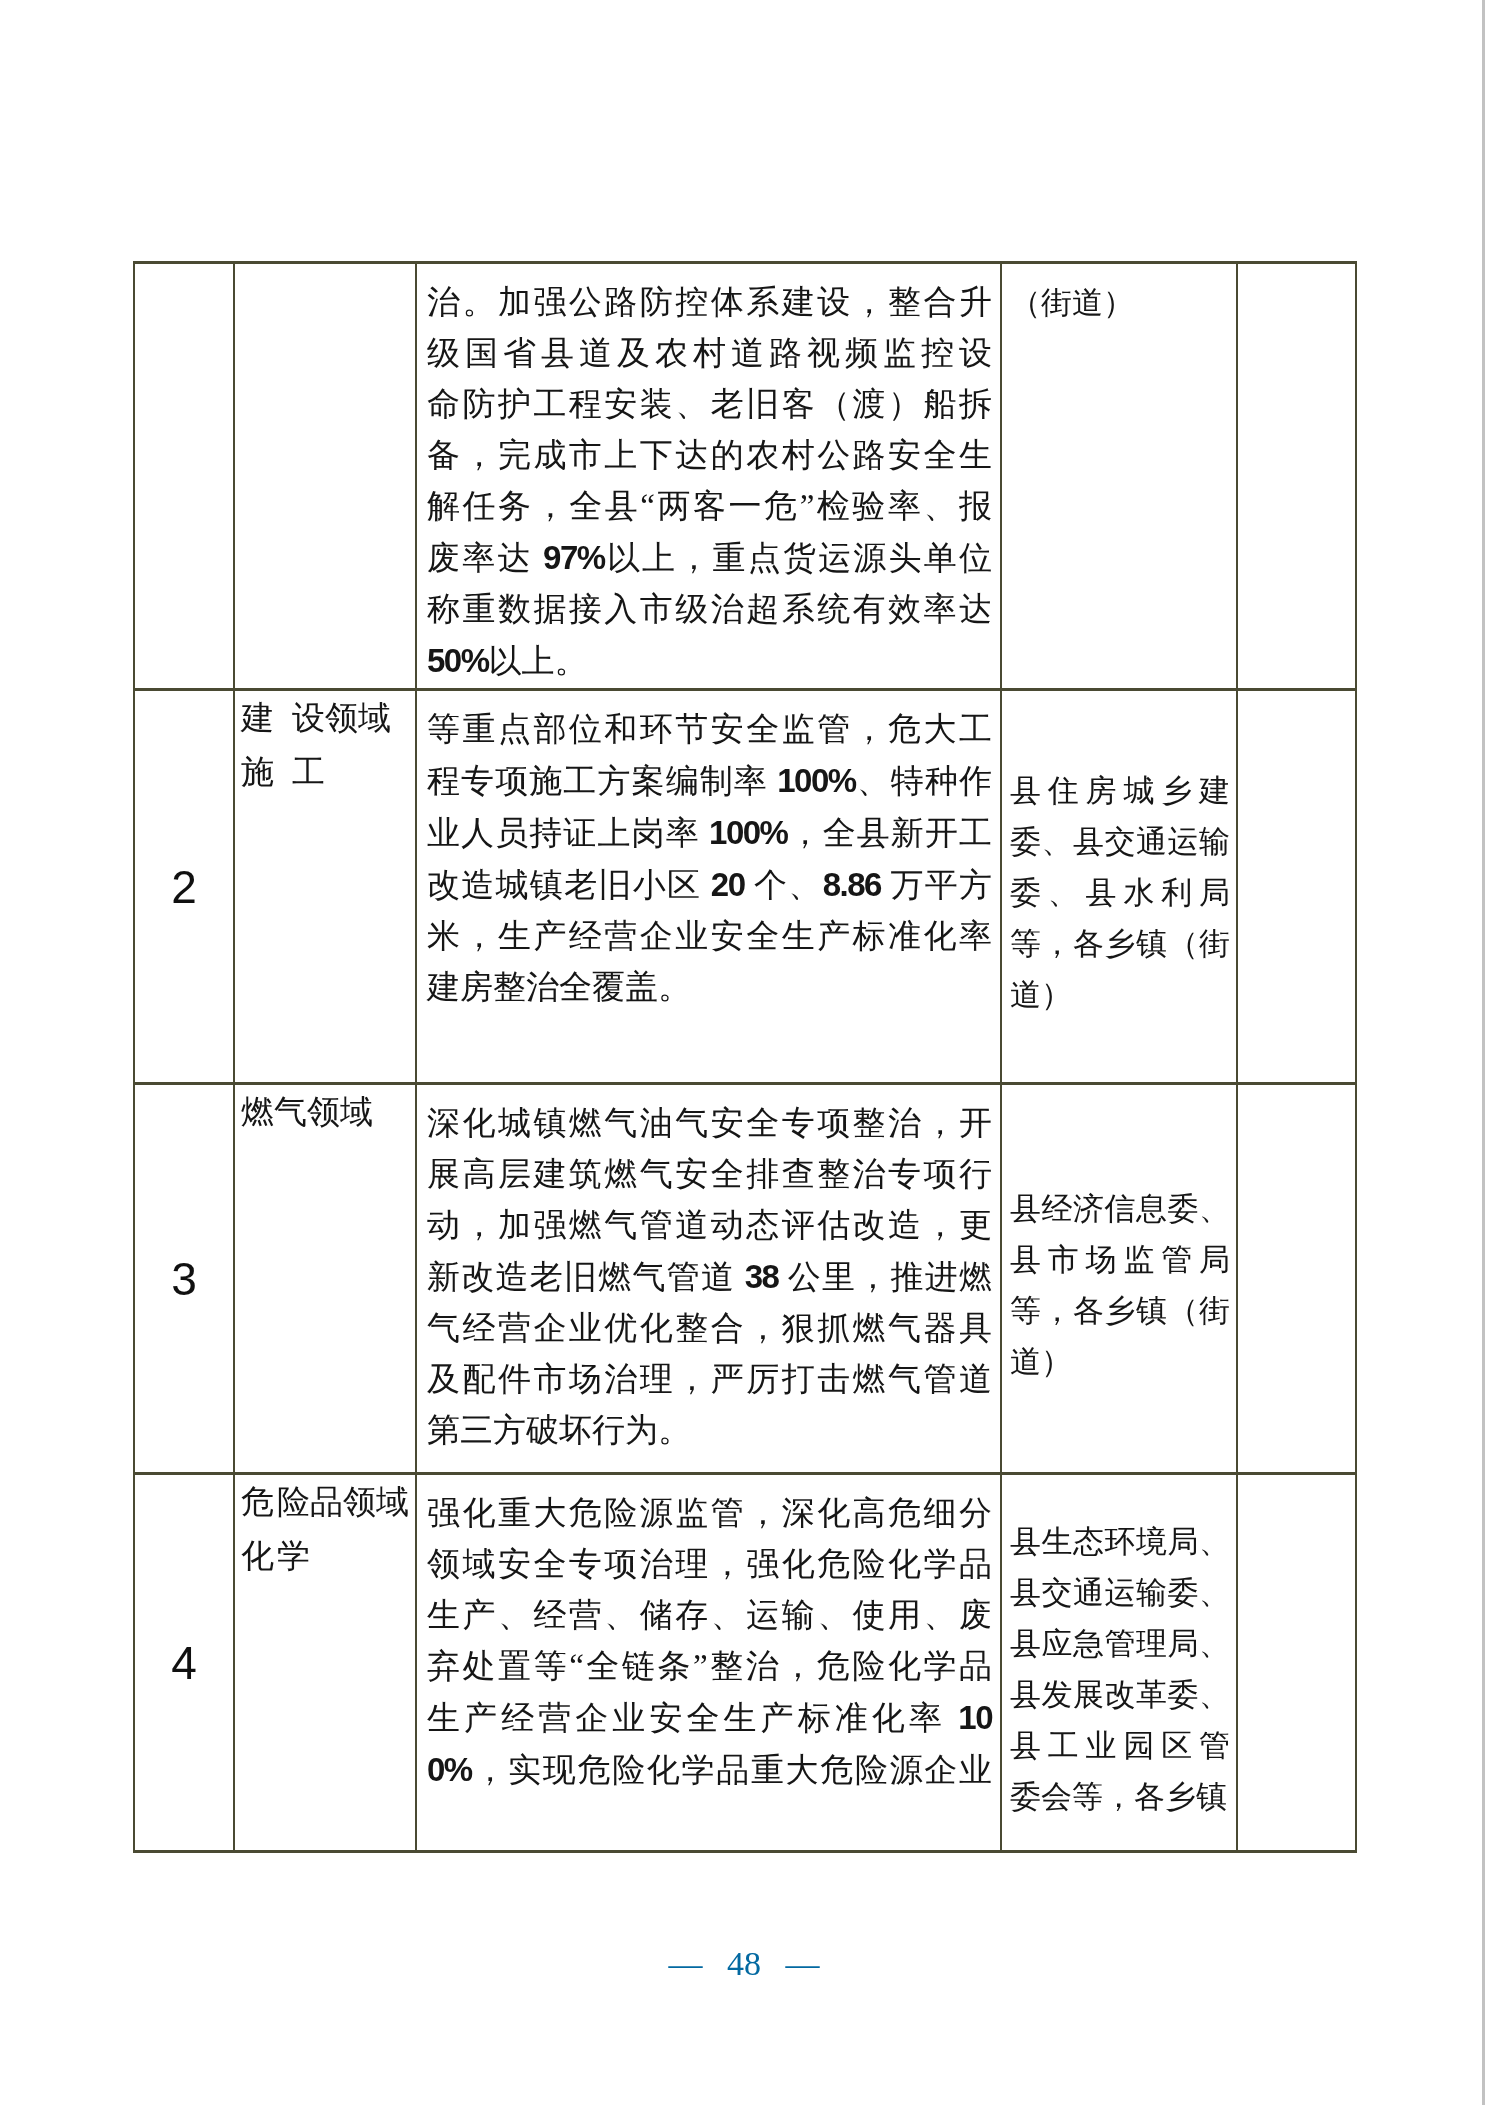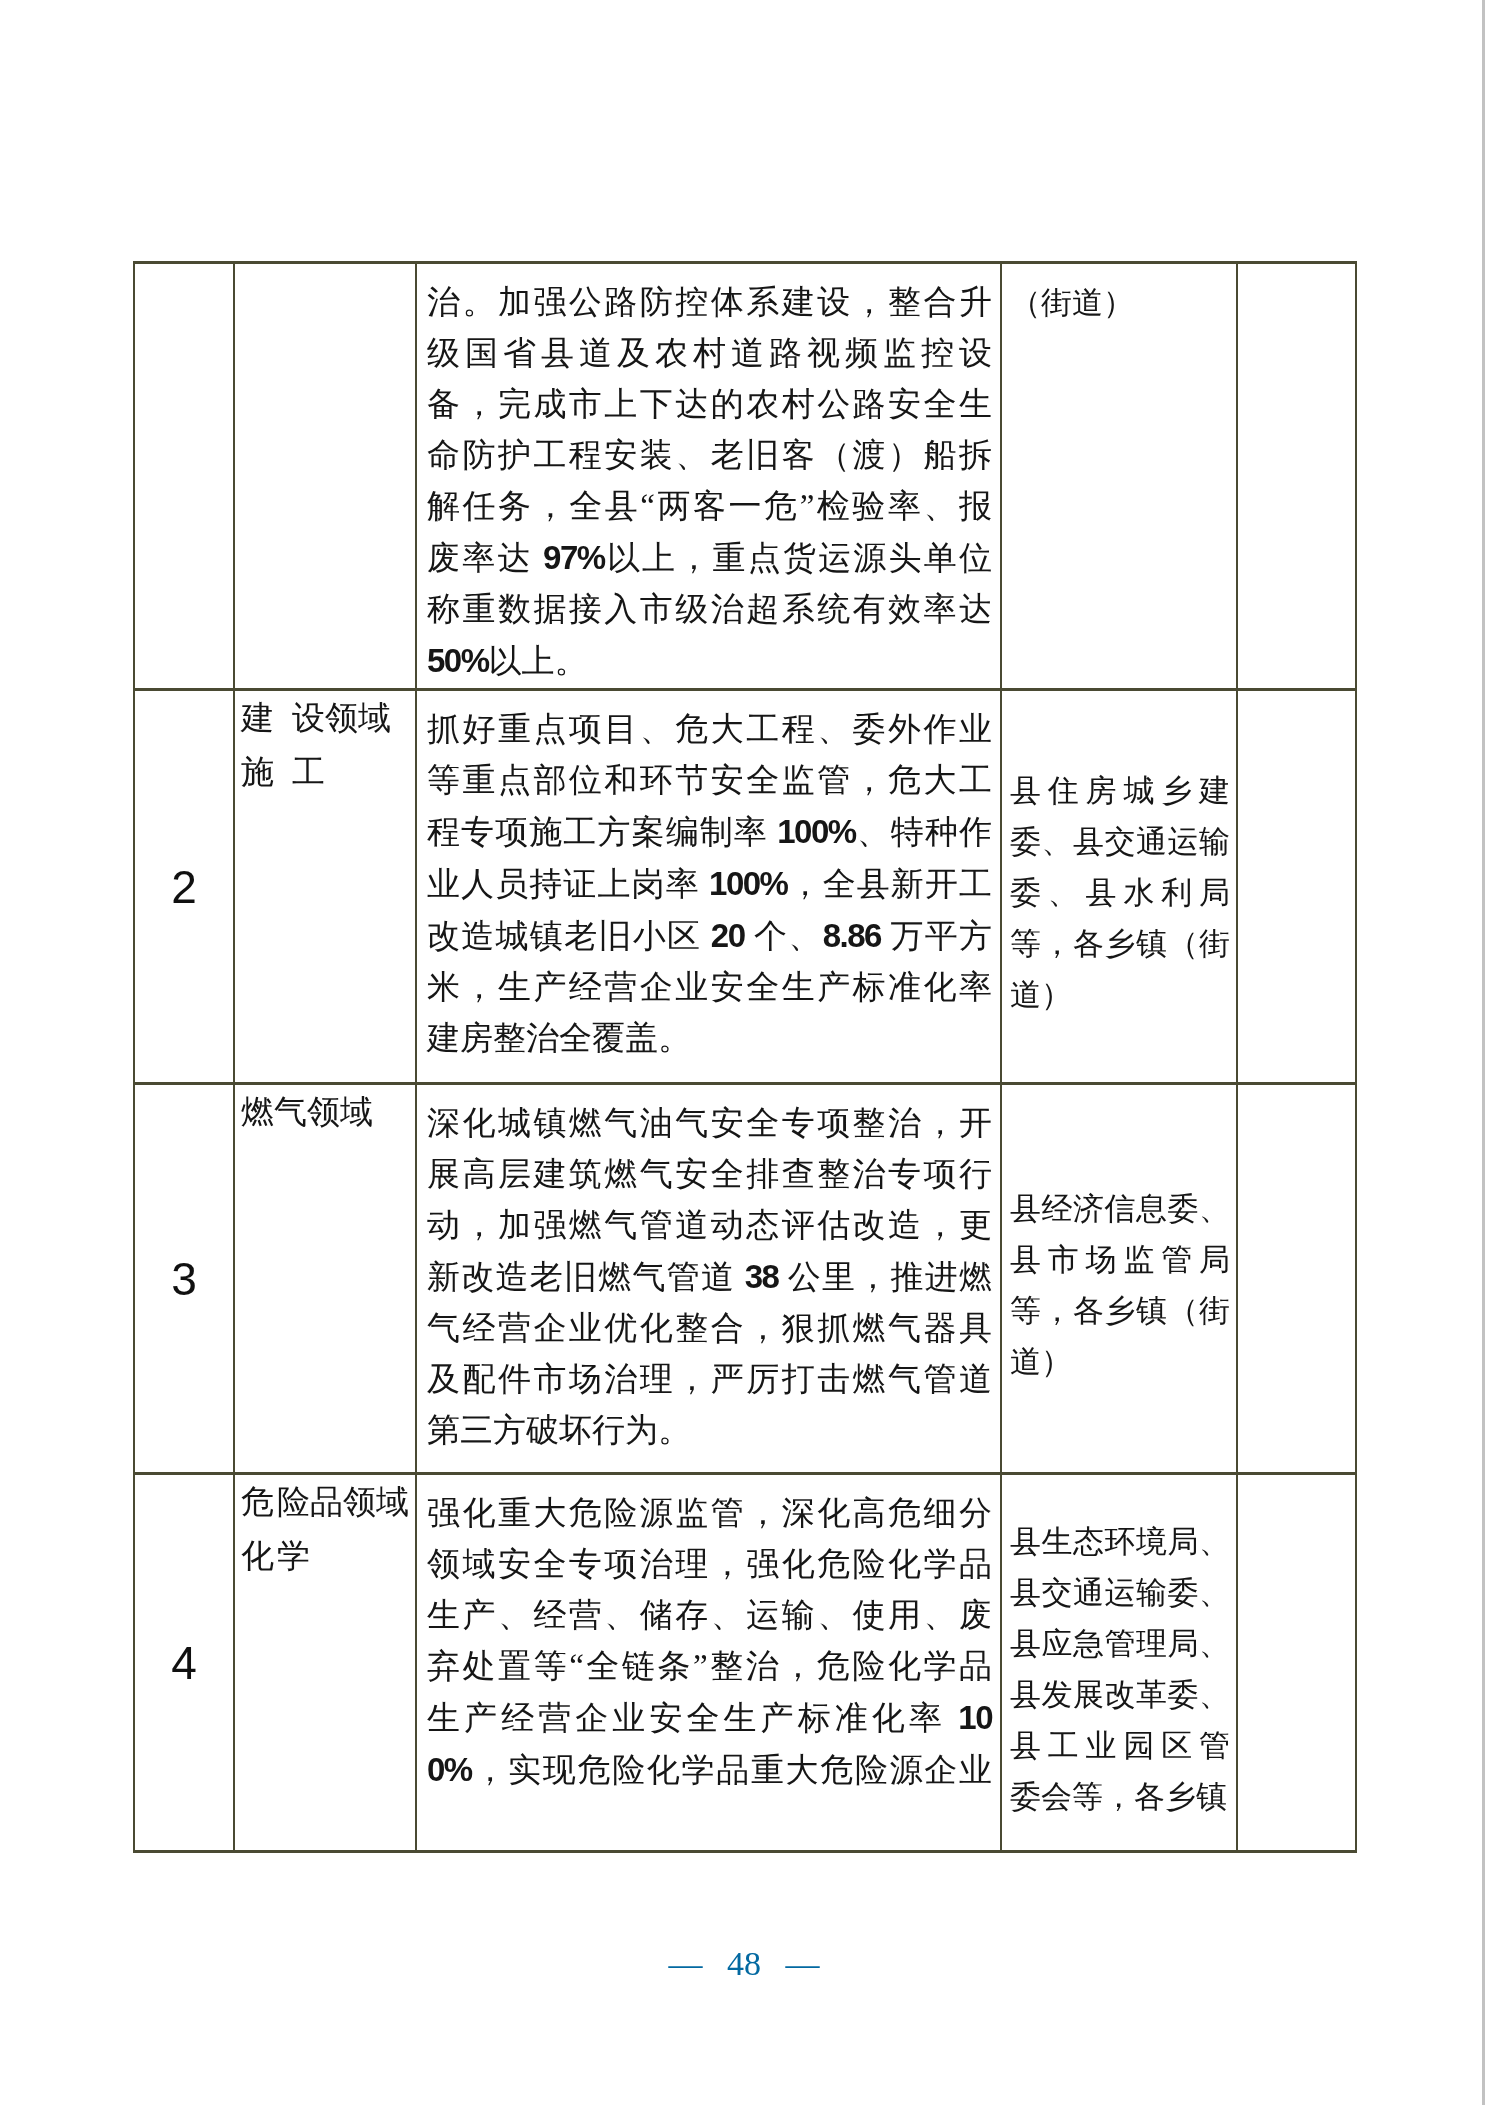--- a/index.html
+++ b/index.html
@@ -117,43 +117,42 @@
 <div class="table">
 
   <div class="row">
     <div class="cell c-no">
         <span></span>
       </div>
     <div class="cell c-cat"></div>
     <div class="cell c-task">
         <div class="line j">治。加强公路防控体系建设，整合升</div>
         <div class="line j">级国省县道及农村道路视频监控设</div>
+        <div class="line j">命防护工程安装、老旧客（渡）船拆</div>
         <div class="line j">备，完成市上下达的农村公路安全生</div>
-        <div class="line j">命防护工程安装、老旧客（渡）船拆</div>
         <div class="line j">解任务，全县“两客一危”检验率、报</div>
         <div class="line j">废率达 <span class="num">97%</span>以上，重点货运源头单位</div>
         <div class="line j">称重数据接入市级治超系统有效率达</div>
         <div class="line"><span class="num">50%</span>以上。</div>
       </div>
     <div class="cell c-dept top">
         <div class="line">（街道）</div>
       </div>
     <div class="cell c-blank"></div>
   </div>
 
   <div class="row">
     <div class="cell c-no">
         <span>2</span>
       </div>
     <div class="cell c-cat">
         <div class="line j">建设施工</div>
         <div class="line">领域</div>
       </div>
     <div class="cell c-task">
-        <div class="line j">抓好重点项目、危大工程、委外作业</div>
         <div class="line j">等重点部位和环节安全监管，危大工</div>
         <div class="line j">程专项施工方案编制率 <span class="num">100%</span>、特种作</div>
         <div class="line j">业人员持证上岗率 <span class="num">100%</span>，全县新开工</div>
         <div class="line j">改造城镇老旧小区 <span class="num">20</span> 个、<span class="num">8.86</span> 万平方</div>
         <div class="line j">米，生产经营企业安全生产标准化率</div>
         <div class="line">建房整治全覆盖。</div>
       </div>
     <div class="cell c-dept">
         <div class="line j">县住房城乡建</div>
         <div class="line j">委、县交通运输</div>

